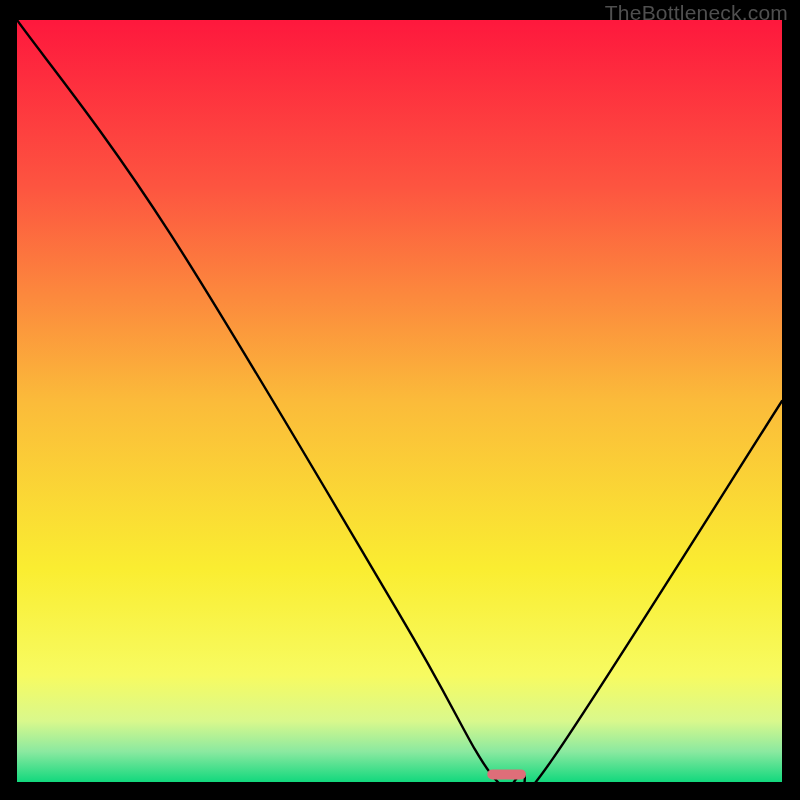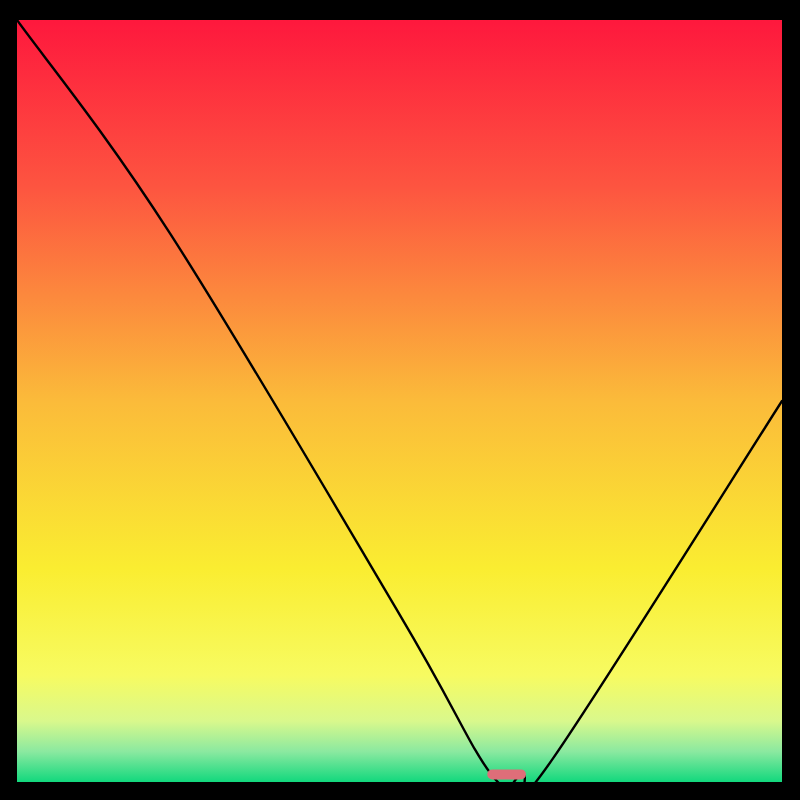--- a/index.html
+++ b/index.html
@@ -35,20 +35,21 @@
     font-weight: 400;
     color: #4f4f4f;
     letter-spacing: 0.2px;
   }
 </style>
 </head>
 <body>
 
 <div class="stage">
 
+  <div class="watermark">TheBottleneck.com</div>
 
   <div class="frame">
     <svg id="chart-svg" width="765" height="762" viewBox="0 0 765 762">
       <defs>
         <linearGradient id="bg-grad" x1="0" y1="0" x2="0" y2="1">
             <stop offset="0%" stop-color="#fe183d"></stop>
             <stop offset="22%" stop-color="#fd5540"></stop>
             <stop offset="50%" stop-color="#fbbb3a"></stop>
             <stop offset="72%" stop-color="#faed31"></stop>
             <stop offset="86%" stop-color="#f7fb61"></stop>

